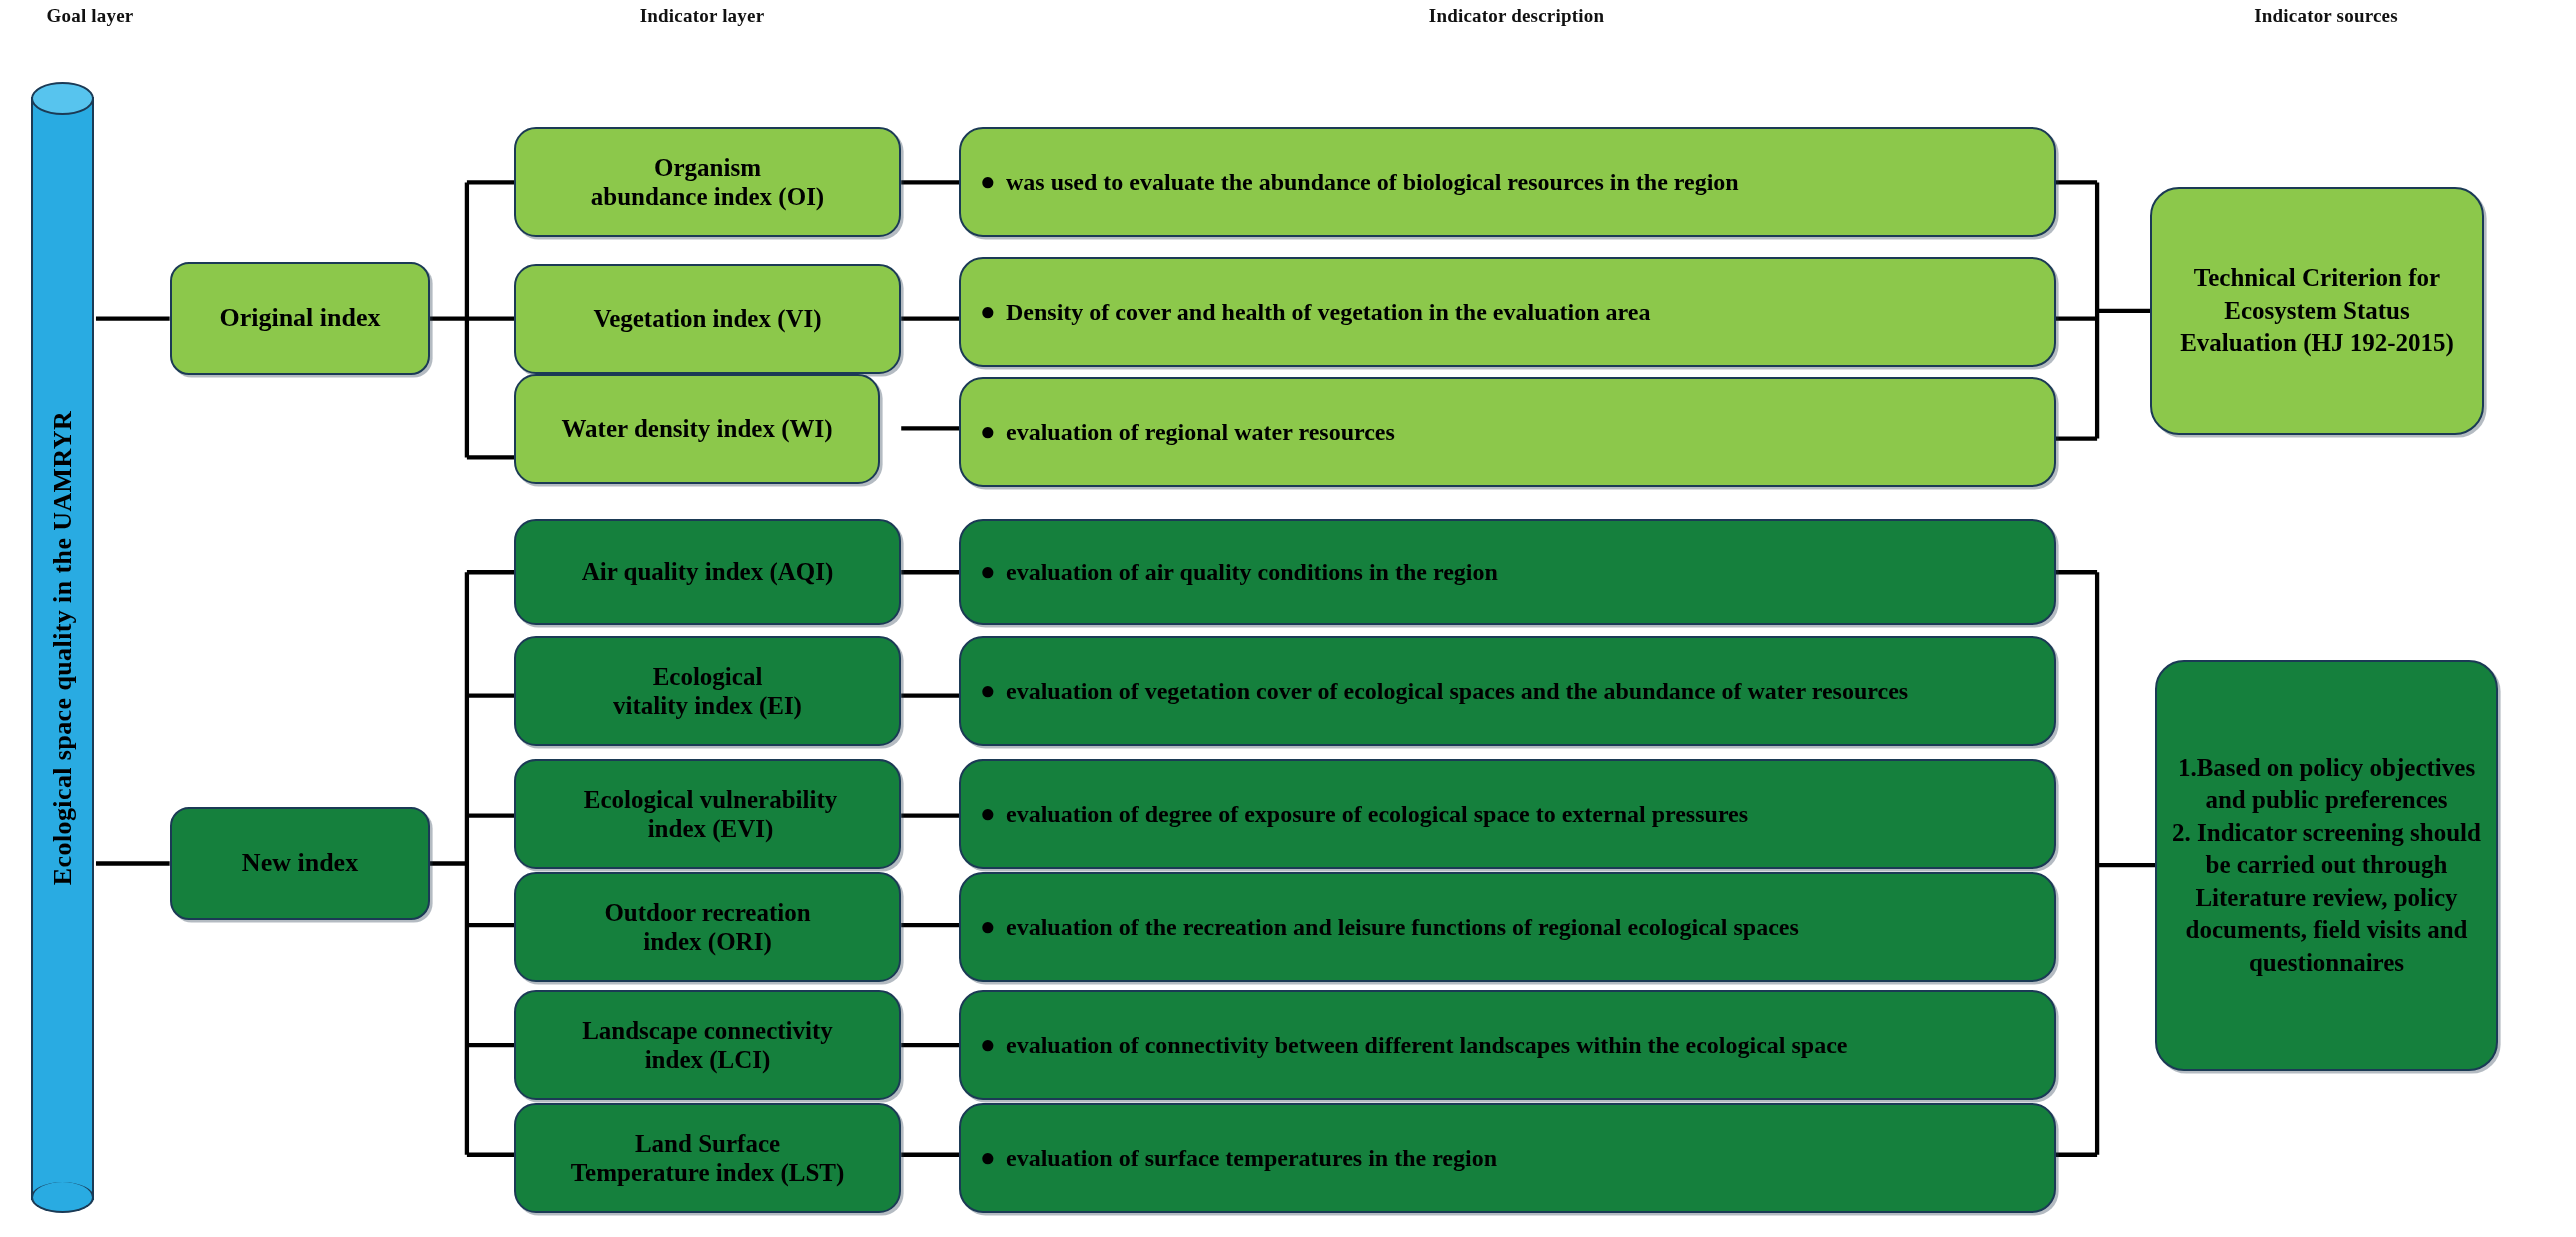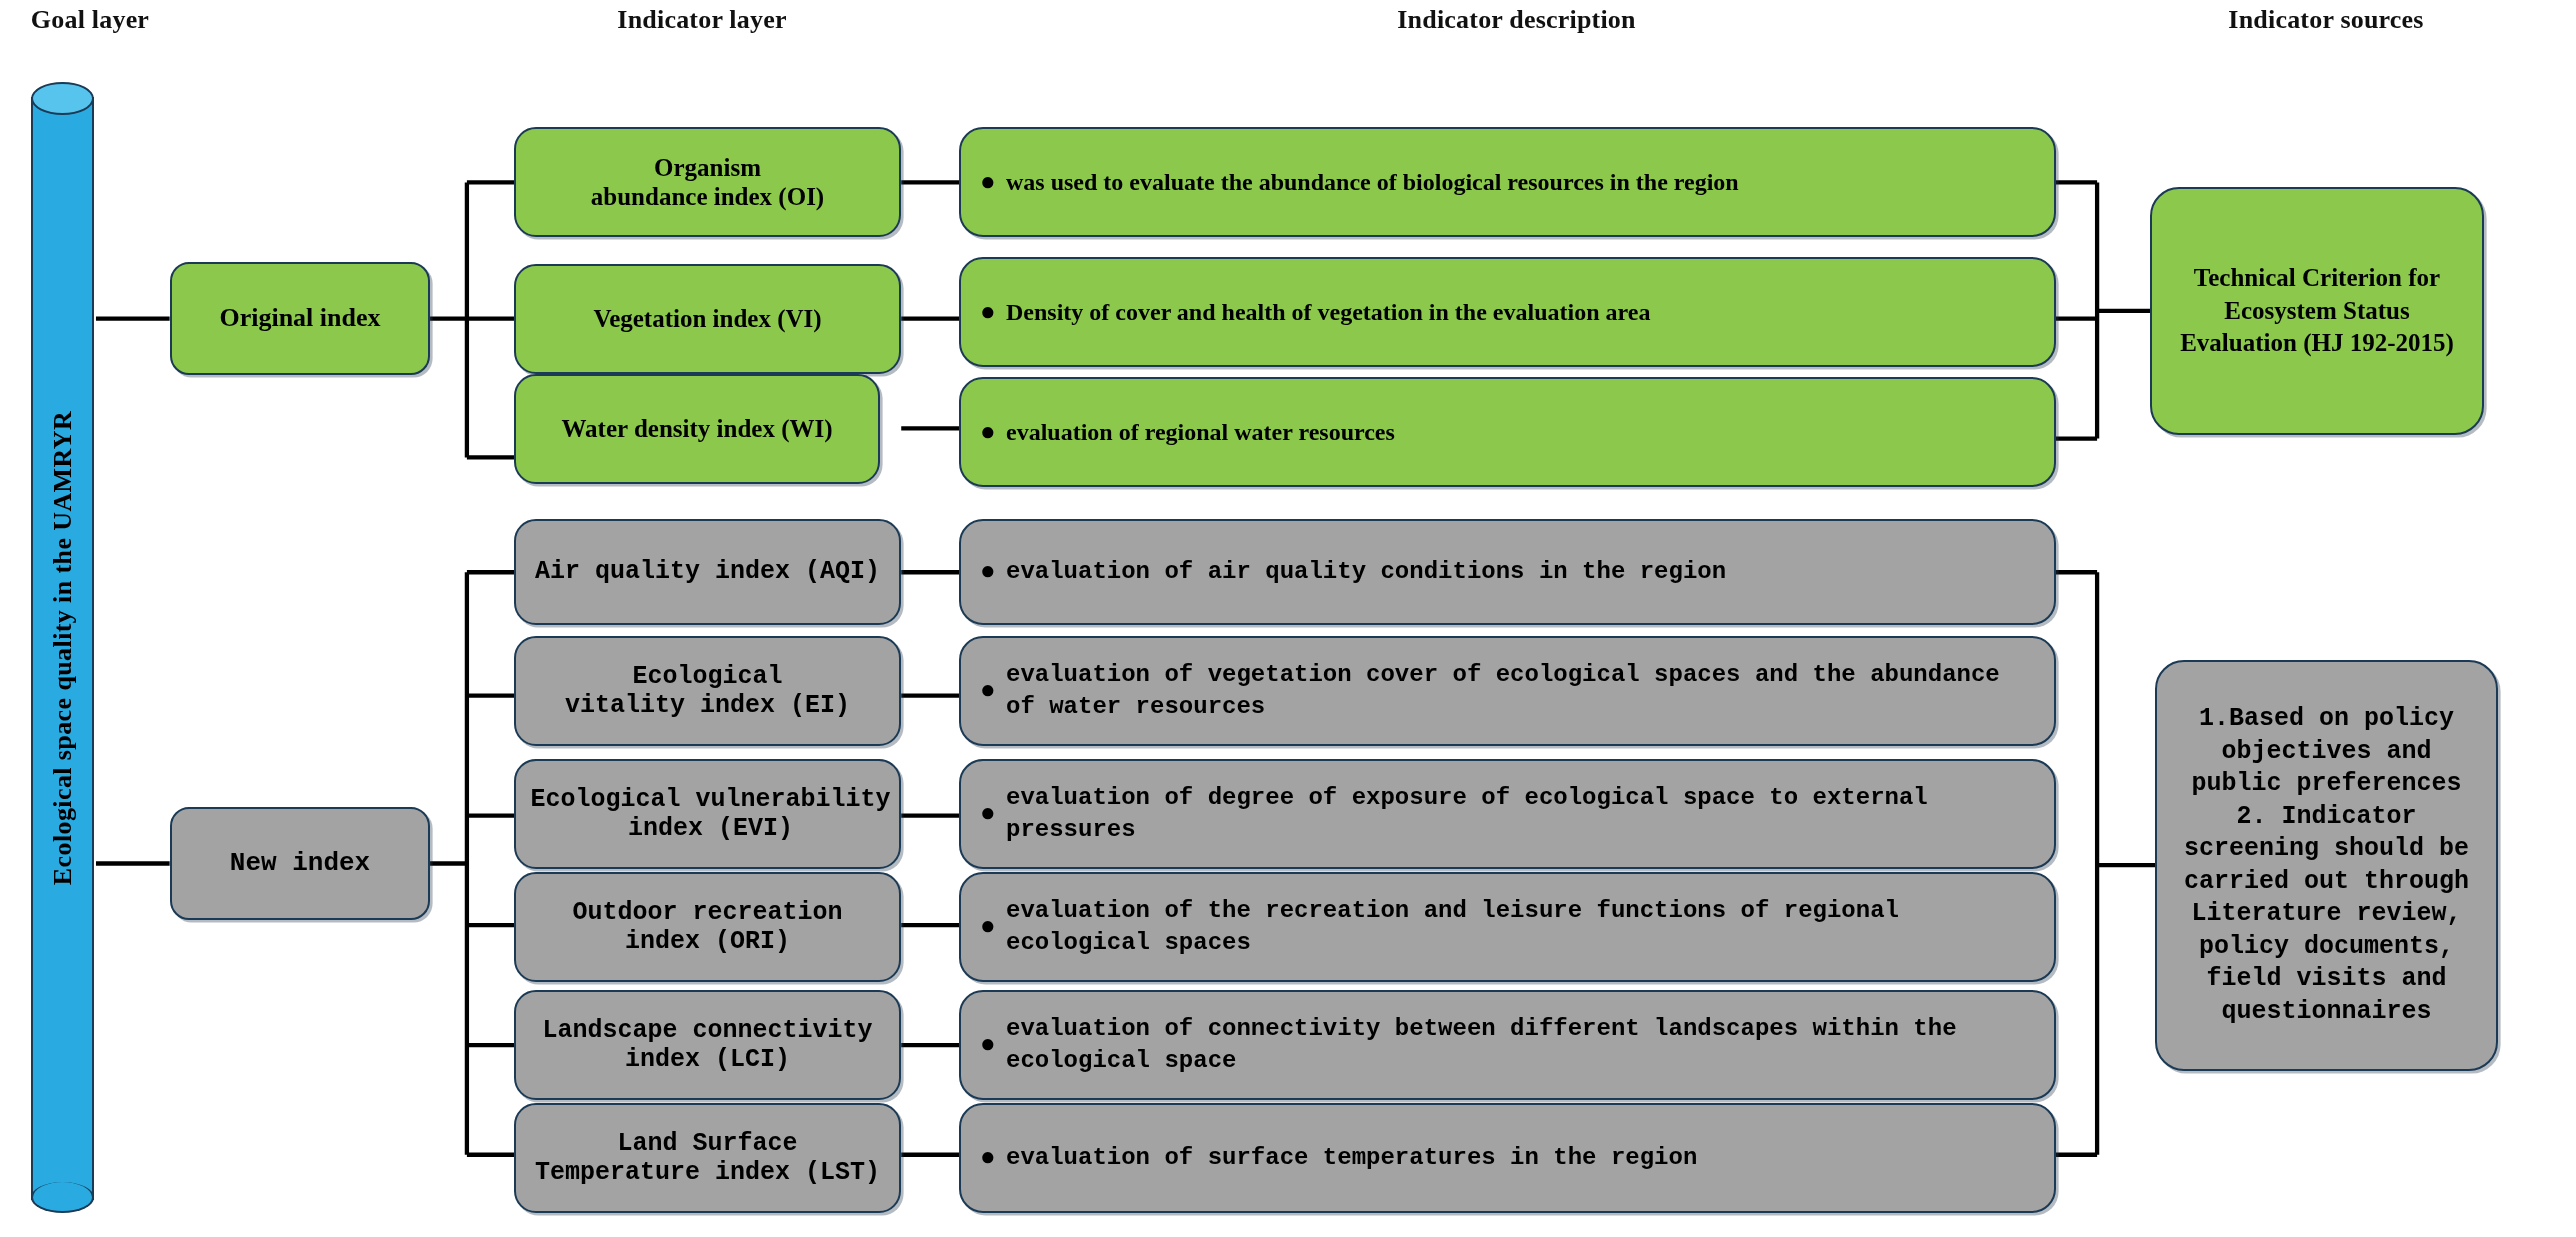--- a/index.html
+++ b/index.html
@@ -22,21 +22,21 @@
     left: 0; top: 0;
     width: 2576px;
     height: 1237px;
     pointer-events: none;
   }
 
   
   .col-header {
     position: absolute;
     font-weight: bold;
-    font-size: 26px;
+    font-size: 19px;
     color: #111111;
     letter-spacing: 0.2px;
     white-space: nowrap;
     text-align: center;
   }
 
   
   .cylinder {
     position: absolute;
     left: 31px;
@@ -97,21 +97,21 @@
     display: flex;
     align-items: center;
     justify-content: center;
     text-align: center;
     font-weight: bold;
     color: #000000;
     line-height: 1.18;
     box-shadow: 2.6px 2.6px 0 rgba(40,60,80,0.35);
   }
   .green { background: #8CC84B; }
-  .orange { background: #a3a3a3; font-family: Liberation Mono, monospace; }
+  .orange { background: #15803d; }
 
   .node-label { padding: 0 6.9px; text-align: center; }
 
   
   .ind-box {
     font-size: 25px;
     border-radius: 22px;
   }
   
   .branch-box {

